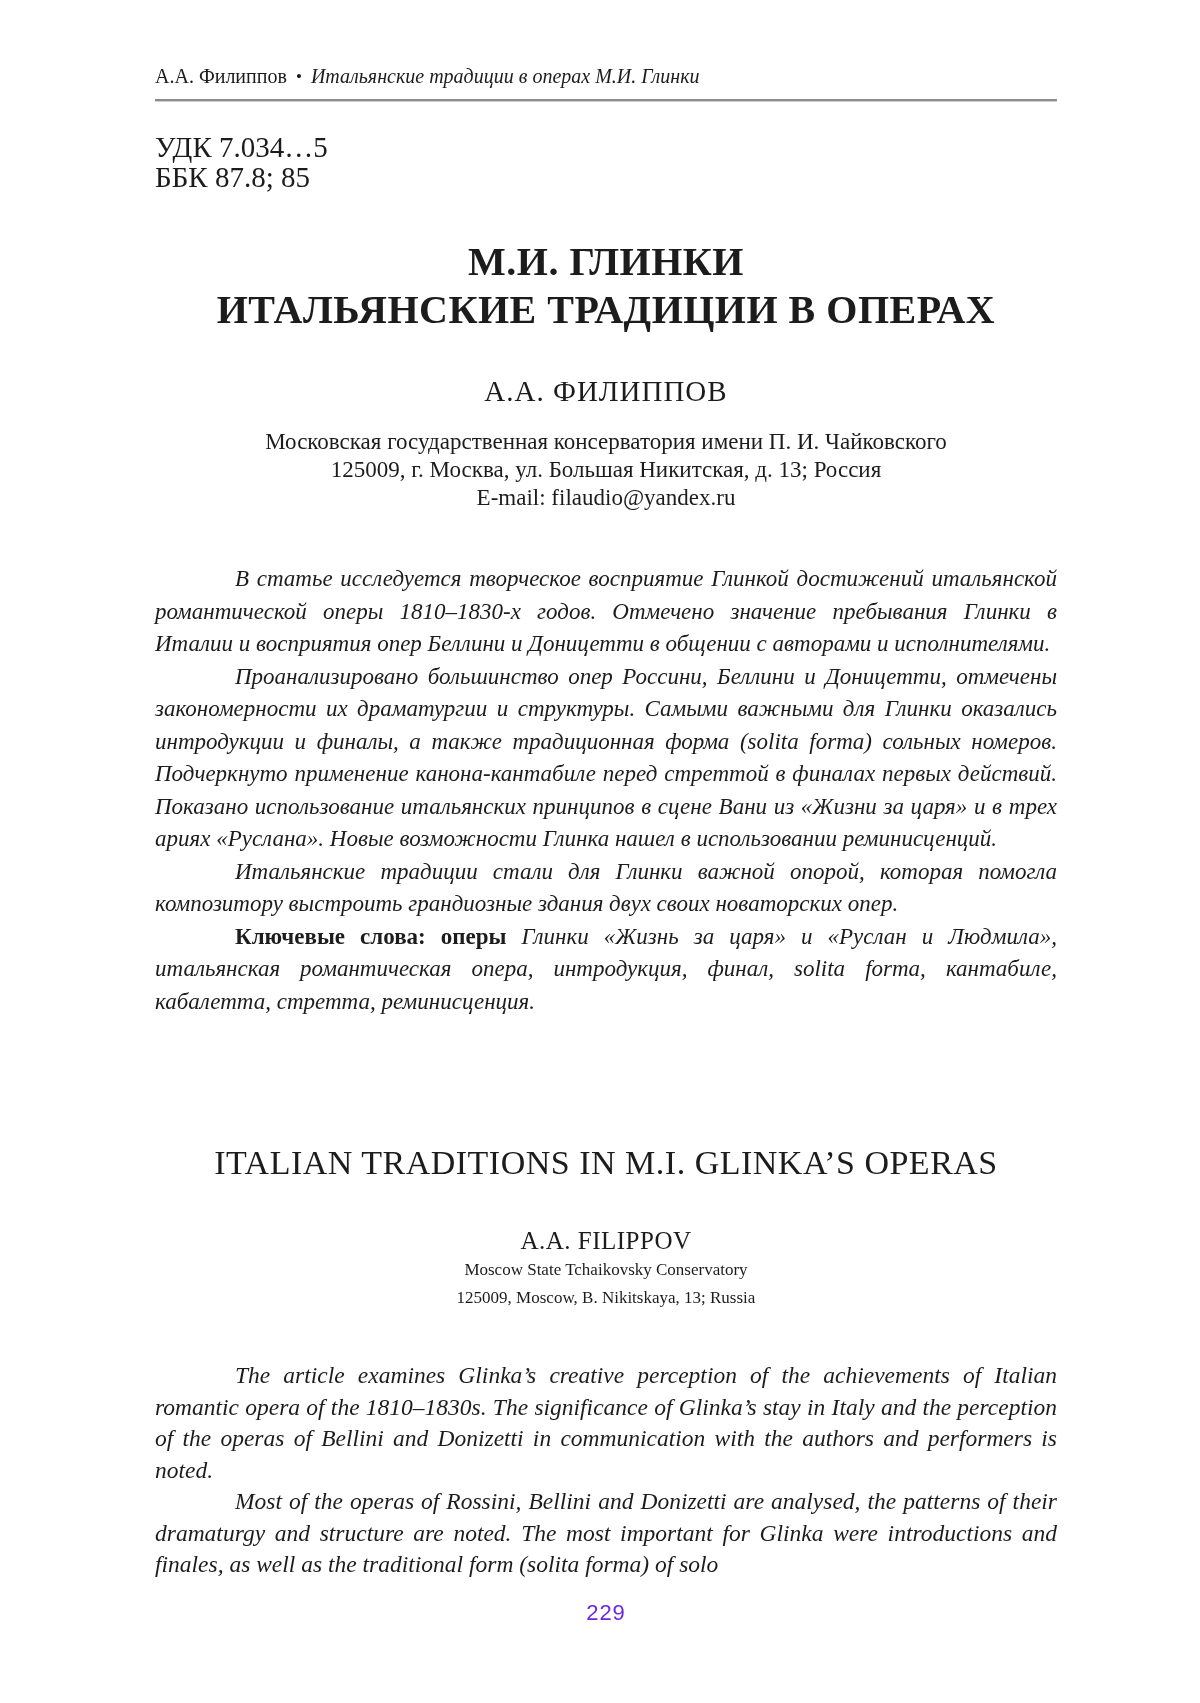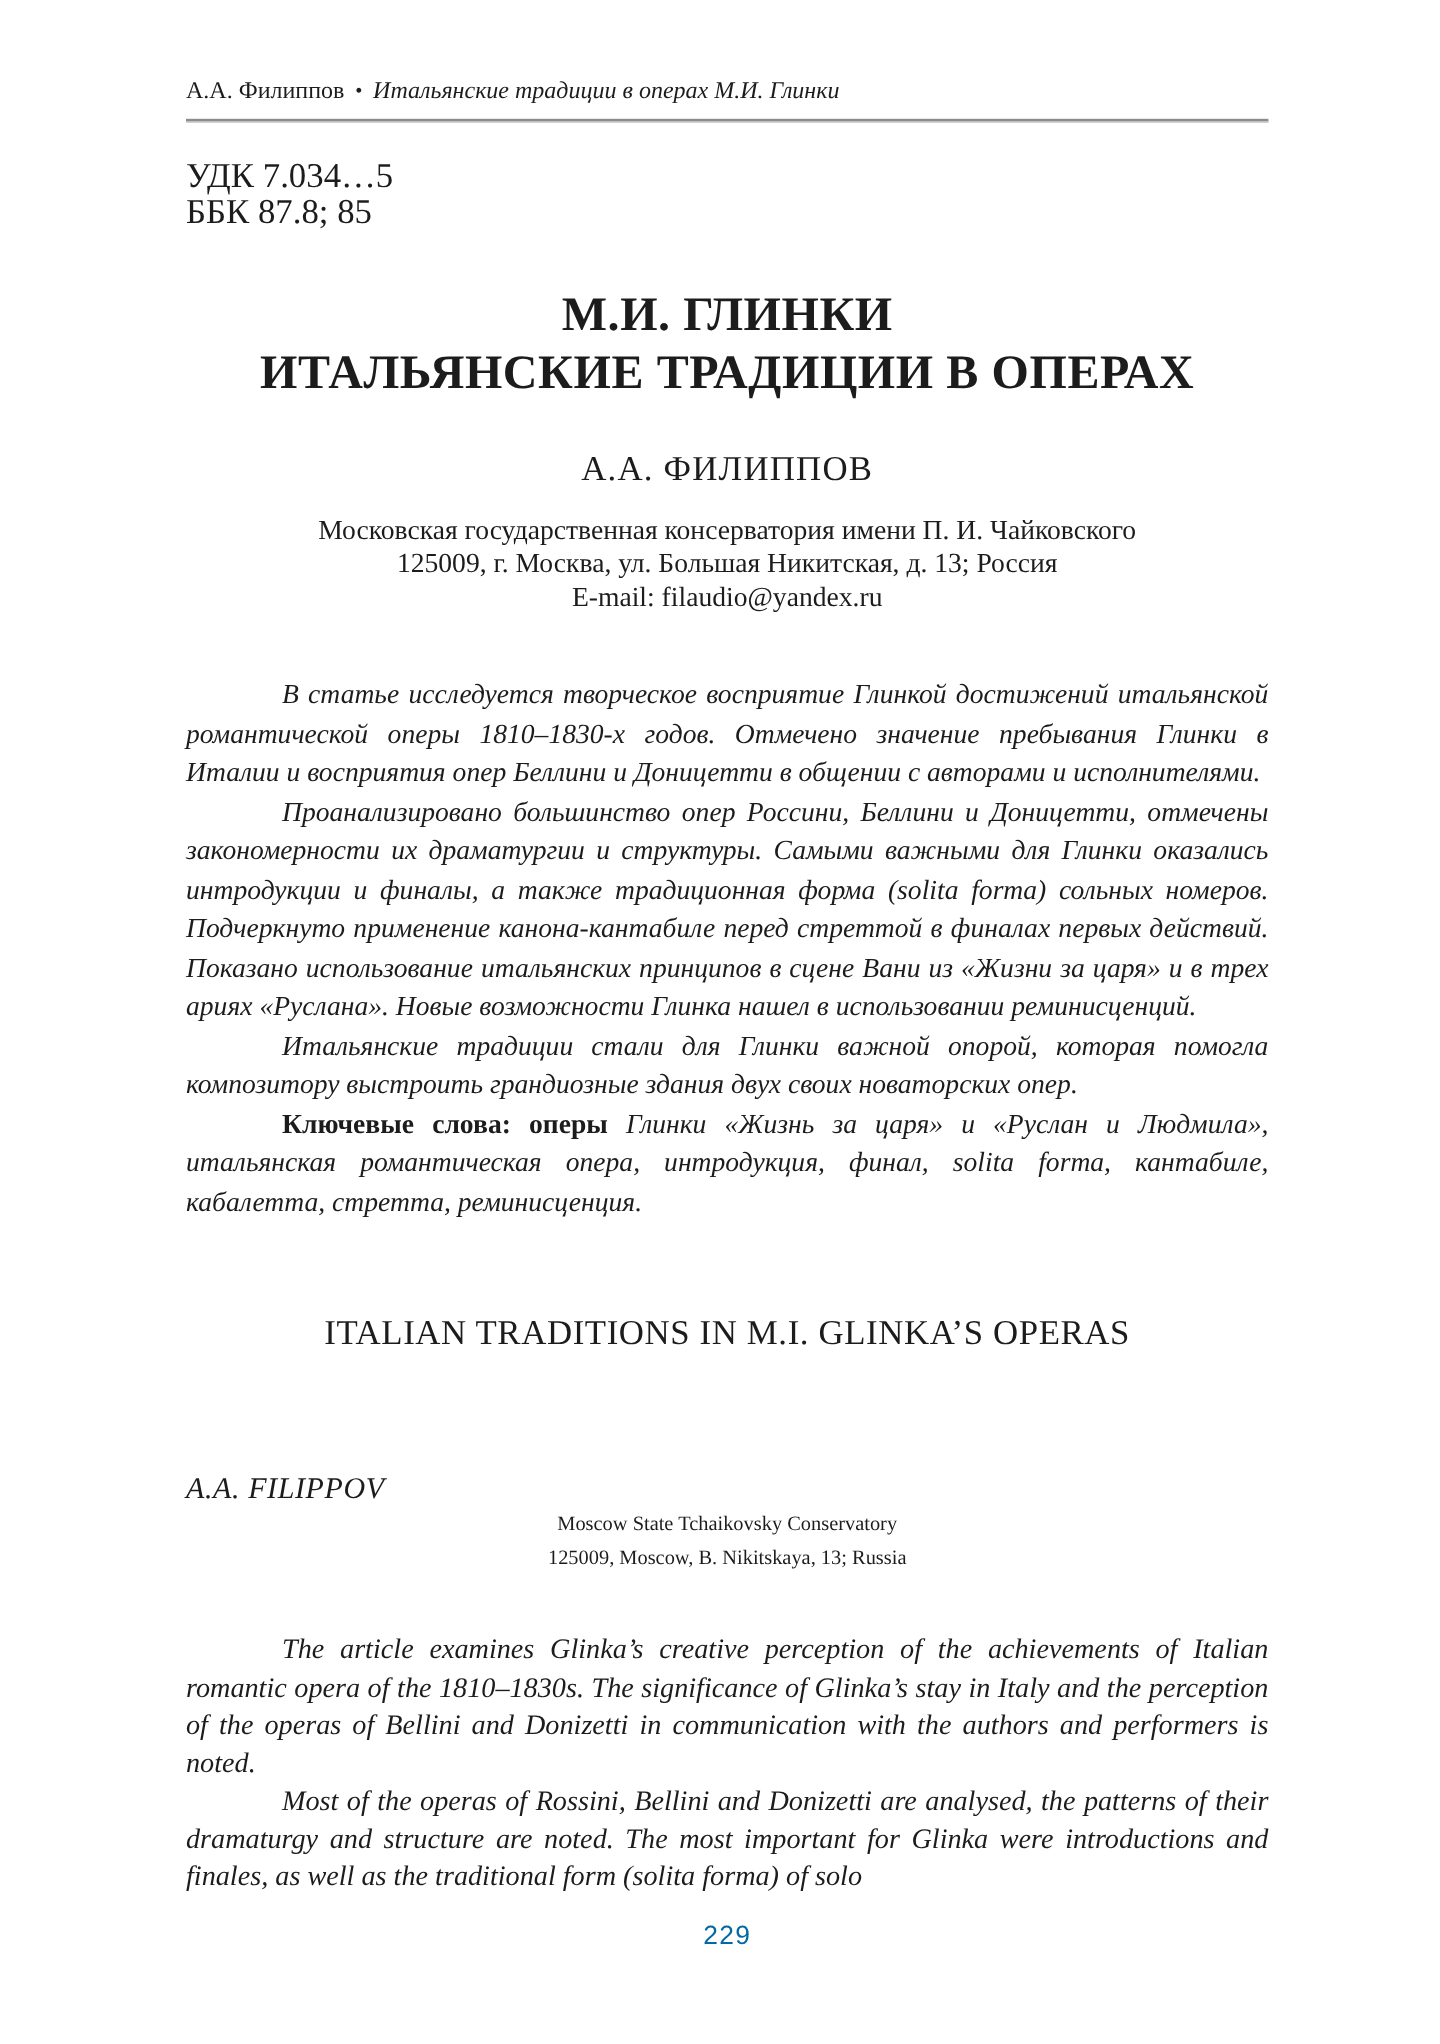--- a/index.html
+++ b/index.html
@@ -34,31 +34,31 @@
   .author-ru { top: 374px; text-align: center; font-size: 29px; line-height: 34px; letter-spacing: 1px; }
   .affiliation-ru { top: 412px; text-align: center; font-size: 23px; line-height: 28px; margin-top: 16px; }
 
   
   .abstract { font-style: italic; text-align: justify; }
   .abstract p { margin: 0; text-indent: 80px; }
   .abstract-ru { top: 563px; font-size: 23px; line-height: 32.5px; }
   .kw-label { font-style: normal; font-weight: bold; }
 
   
-  .title-en { top: 1094px; text-align: center; font-size: 29px; line-height: 34px; font-weight: normal; margin: 0; letter-spacing: 0.5px; }
-  .author-en { top: 1226px; font-size: 25px; line-height: 30px; letter-spacing: 0.5px; font-style: italic; }
+  .title-en { top: 1146px; text-align: center; font-size: 34px; line-height: 34px; font-weight: normal; margin: 0; letter-spacing: 0.5px; }
+  .author-en { top: 1226px; text-align: center; font-size: 25px; line-height: 30px; letter-spacing: 0.5px; }
   .affiliation-en { top: 1256px; text-align: center; font-size: 17px; line-height: 28px; }
   .abstract-en { top: 1360px; font-size: 23.5px; line-height: 31.5px; }
 
   
   .page-number {
     top: 1600px;
     text-align: center;
     font-family: "Liberation Sans", "DejaVu Sans", sans-serif;
-    font-size: 22px; color: #0369a1; letter-spacing: 1px;
+    font-size: 22px; color: #6d28d9; letter-spacing: 1px;
   }
 </style>
 </head>
 <body>
 
 <div class="page">
 
   <header class="col running-header">
     <span>А.А. Филиппов</span><span class="rh-sep">•</span><span class="rh-title">Итальянские традиции в операх М.И. Глинки</span>
   </header>

